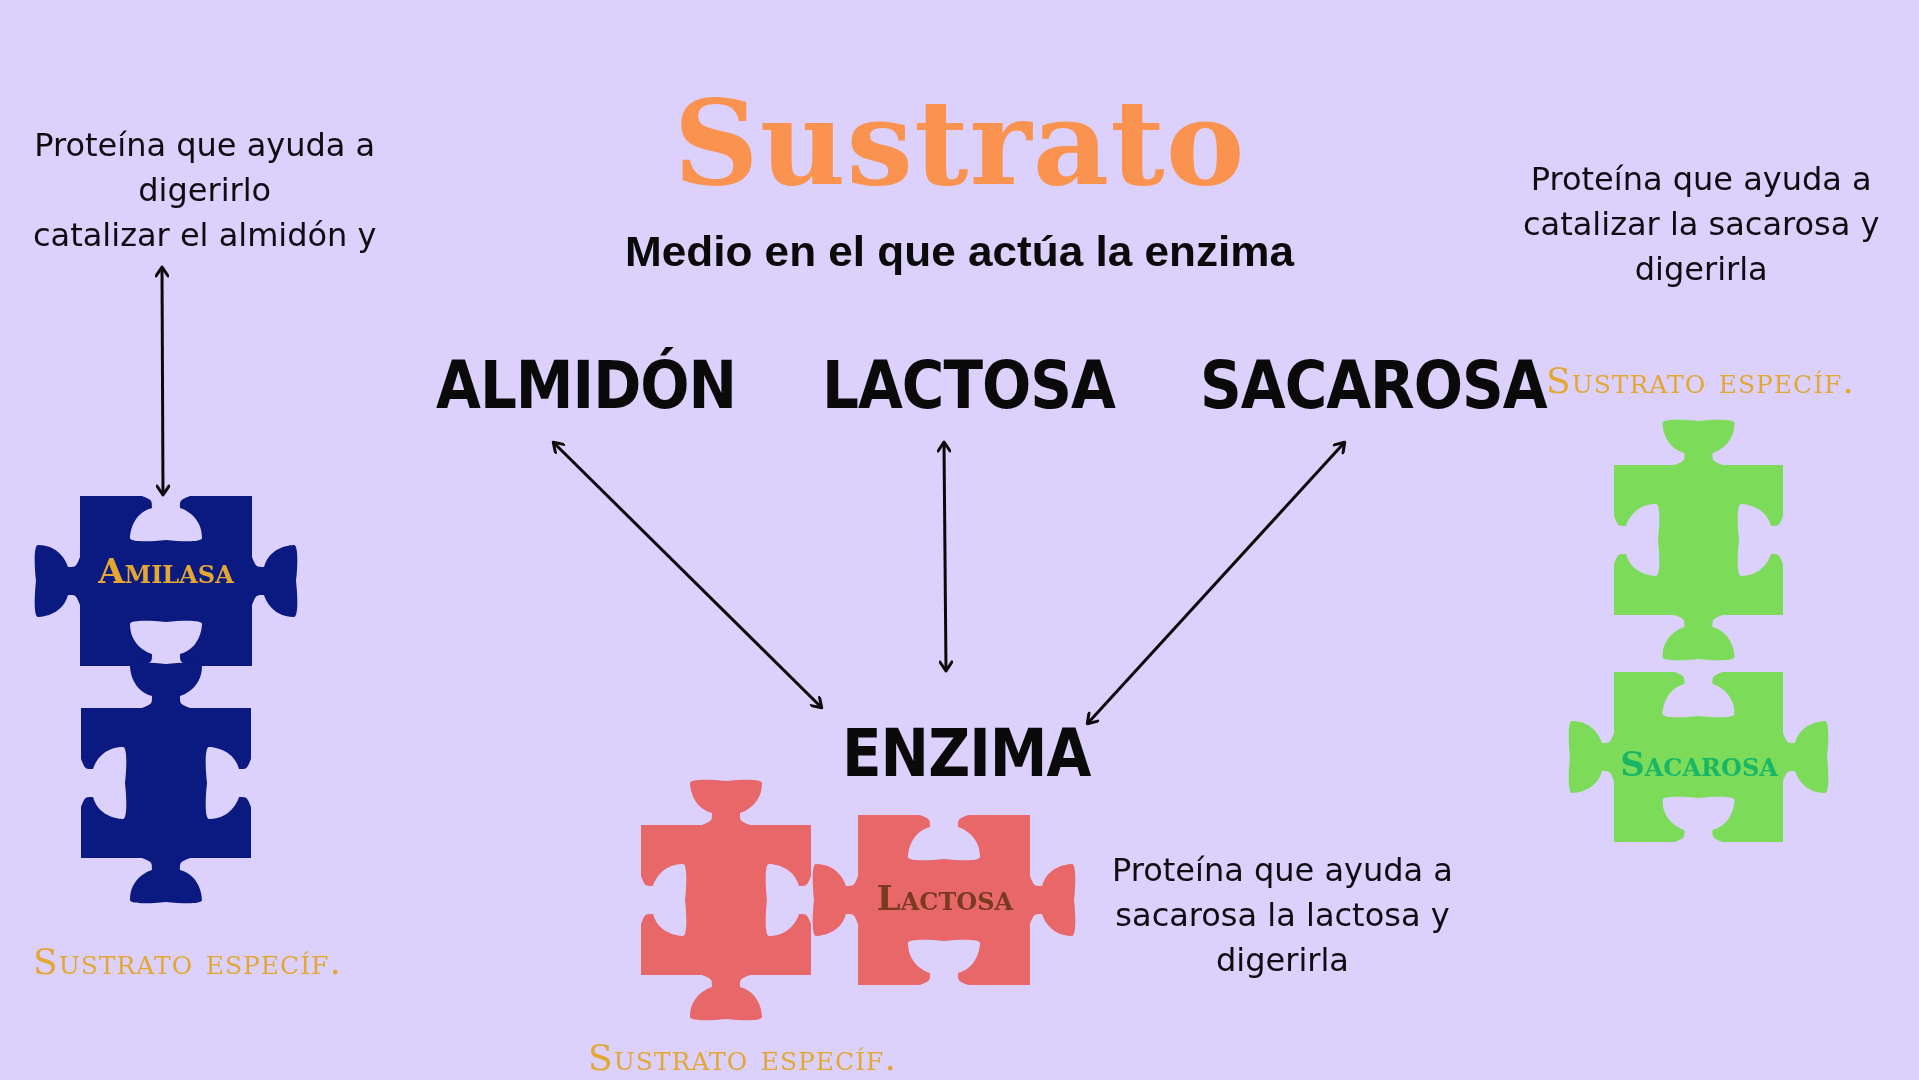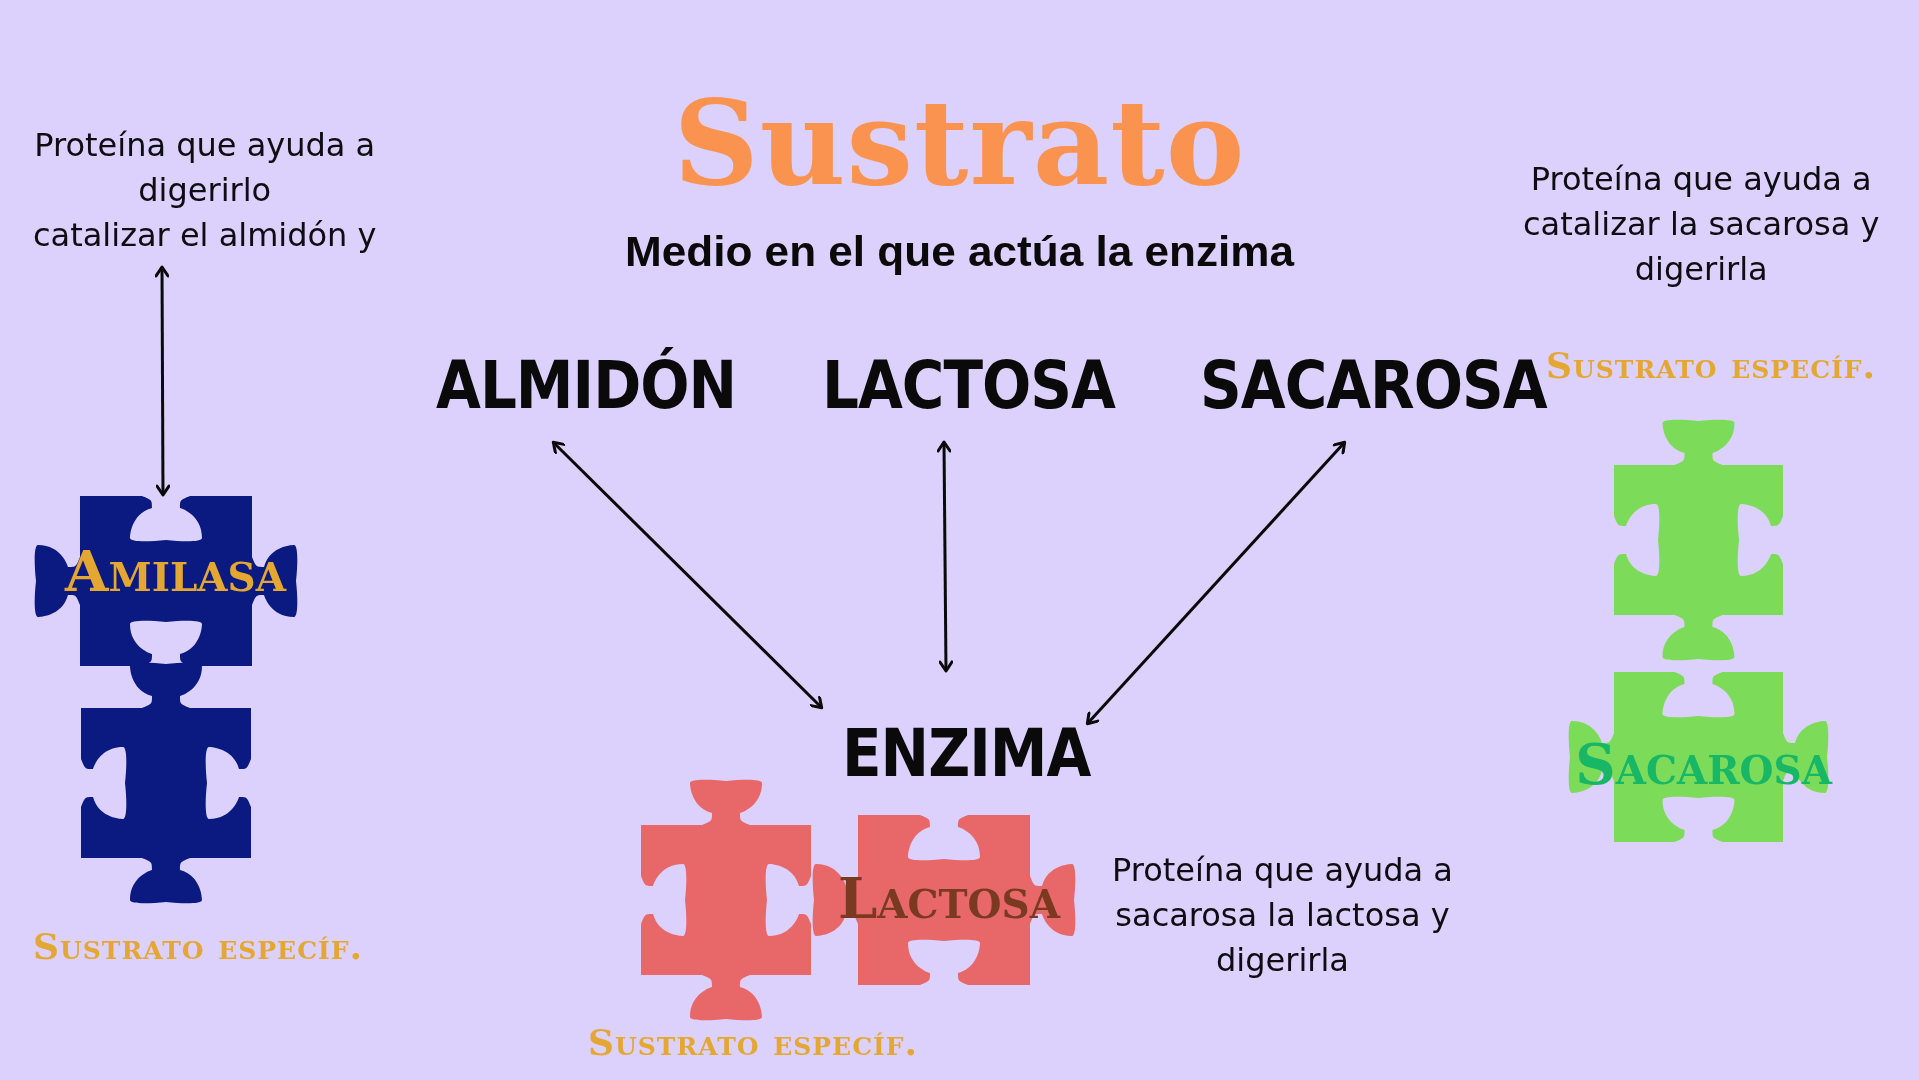--- a/index.html
+++ b/index.html
@@ -29,29 +29,30 @@
     transform-origin:left center;
     white-space:nowrap;
   }
   .desc {
     font-family:"DejaVu Sans", sans-serif; font-weight:normal;
     font-size:32px; line-height:45px; color:#0d0d12;
     white-space:nowrap;
     text-align:center;
   }
   .spec {
-    font-family:"DejaVu Serif", serif; font-weight:bold;
+    font-family:"DejaVu Serif", serif; font-weight:normal;
     font-size:36px; line-height:40px; color:#e3a732;
     white-space:nowrap; letter-spacing:1px;
     font-variant:small-caps;
+    margin-top:16px;
   }
   .piece-label {
     font-family:"DejaVu Serif", serif; font-weight:bold;
-    font-size:56px; line-height:52px; white-space:nowrap;
-    letter-spacing:0px; text-align:right;
+    font-size:34px; line-height:52px; white-space:nowrap;
+    letter-spacing:0px; text-align:center;
     font-variant:small-caps;
   }
   svg.overlay { position:absolute; left:0; top:0; width:1919px; height:1080px; pointer-events:none; }
   svg.piece { position:absolute; overflow:visible; }
 </style>
 </head>
 <body>
 
 <div class="abs title">Sustrato</div>
 <div class="abs subtitle">Medio en el que actúa la enzima</div>

